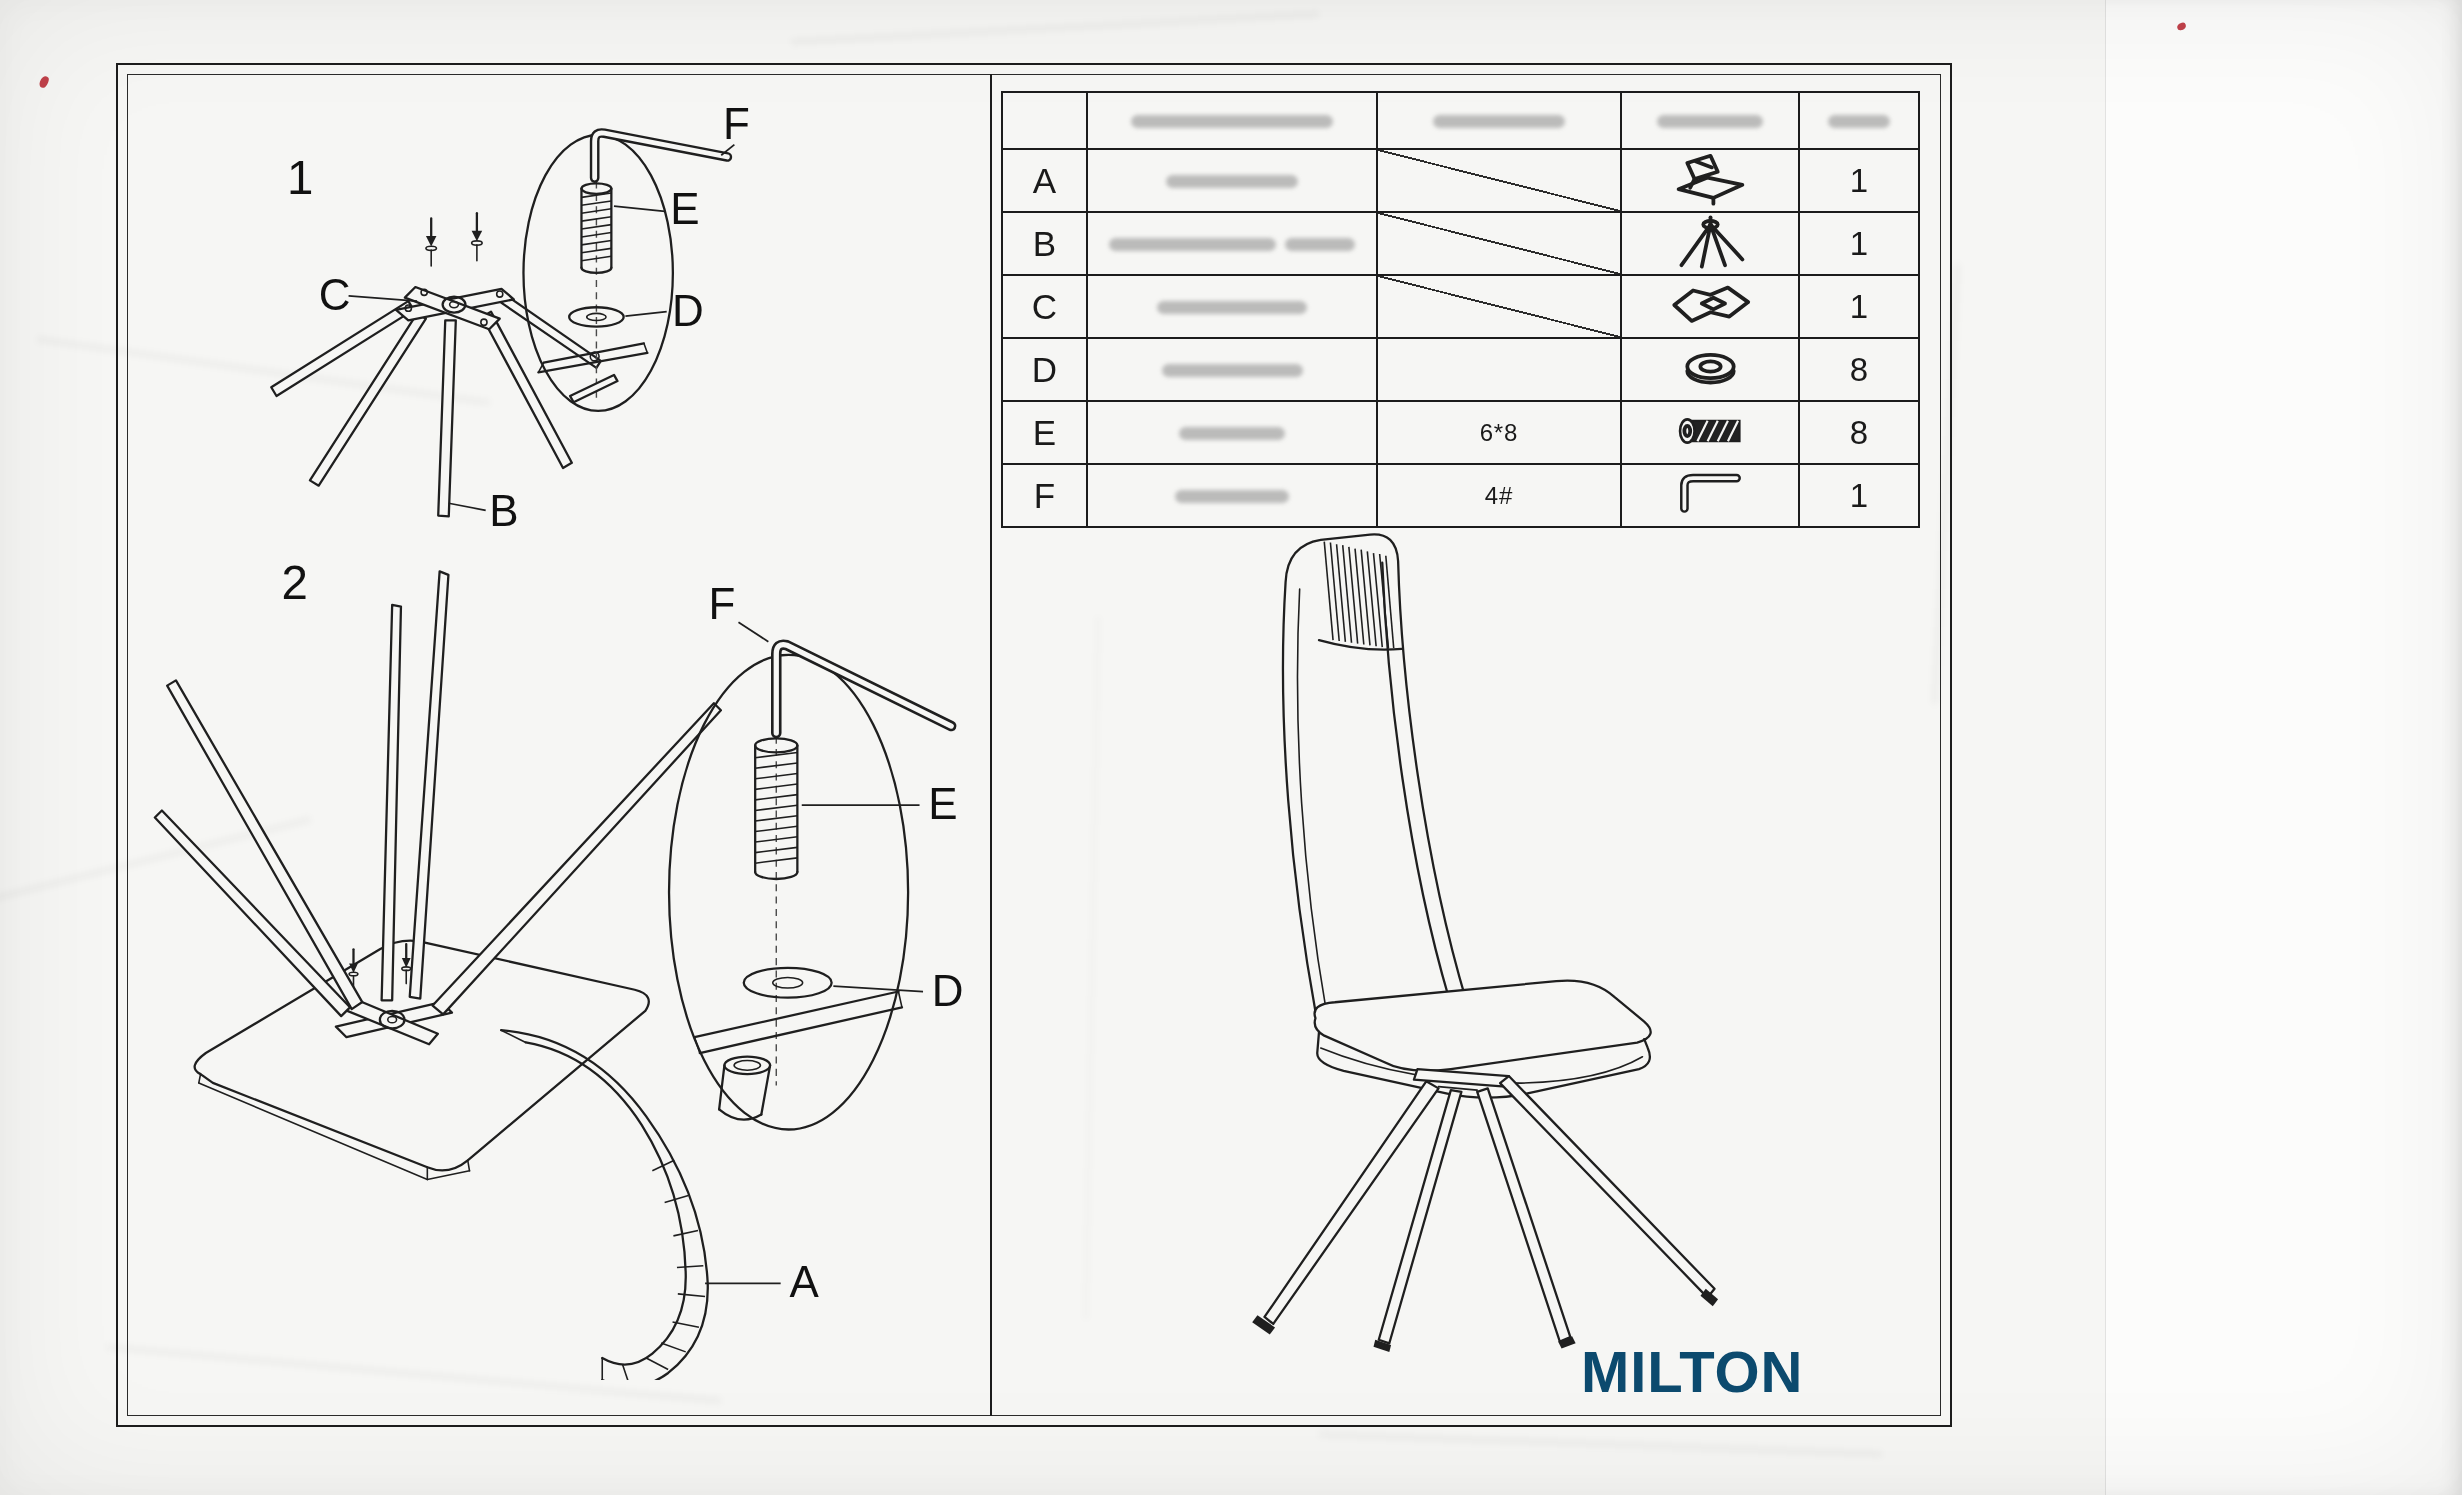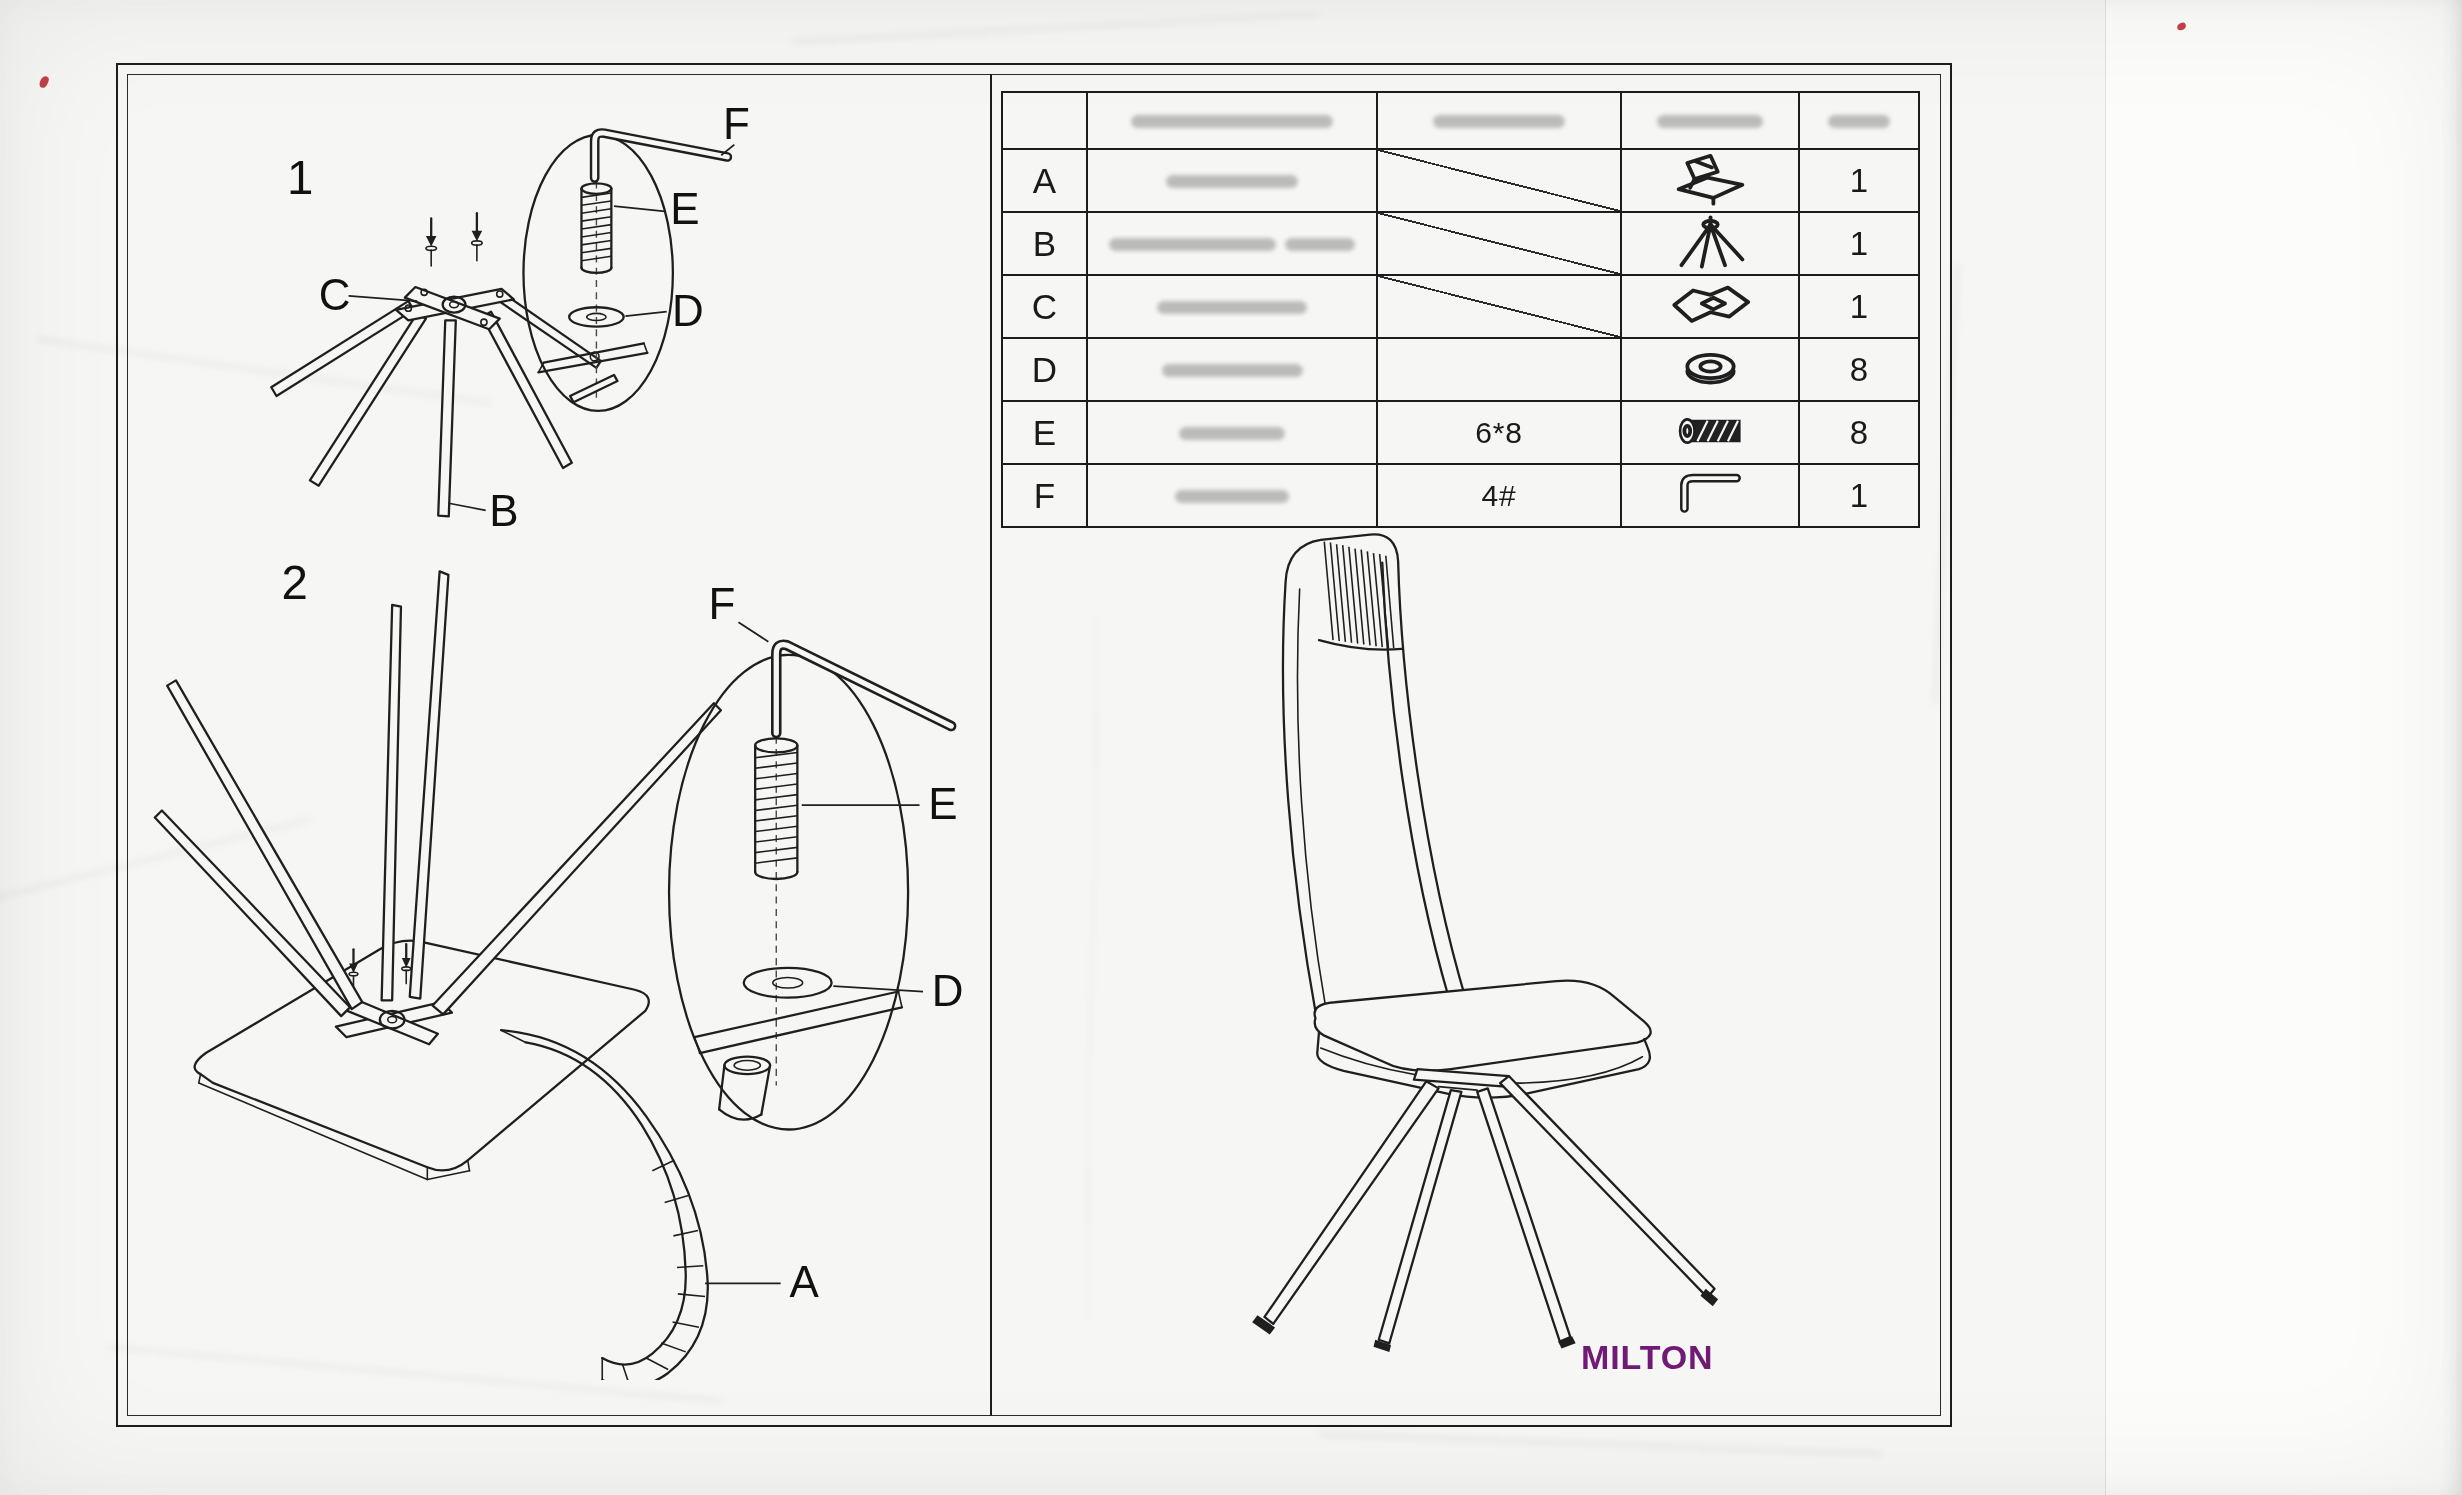--- a/index.html
+++ b/index.html
@@ -32,38 +32,38 @@
     text-align:center; overflow:hidden; }
   table.parts tr.hdr td { height:55px; }
   table.parts tr.row td { height:52px; }
   .col-letter { width:83px; }
   .col-desc { width:288px; }
   .col-spec { width:242px; }
   .col-icon { width:176px; }
   .col-qty { width:118px; }
   td.letter { font-size:35px; }
   td.qty { font-size:33px; }
-  td.spec { font-size:30px; letter-spacing:0.9px; }
+  td.spec { font-size:24px; letter-spacing:0.9px; }
   td.slash { background-image:linear-gradient(to top right,
       transparent 49.2%, #2b2b2b 49.2%, #2b2b2b 50.8%, transparent 50.8%); }
   .bb { display:inline-block; height:13px; background:#8b8b8b; border-radius:7px;
     filter:blur(2.1px); opacity:.55; vertical-align:middle; margin:0 4.4px; }
 
   
   svg .ln { fill:none; stroke:#1f1f1f; stroke-width:2.6; stroke-linecap:round; stroke-linejoin:round; }
   svg .thin { stroke-width:1.8; }
   svg .lead { fill:none; stroke:#1f1f1f; stroke-width:2; }
   svg .fillp { fill:#f6f6f4; }
   svg .dash { fill:none; stroke:#4a4a4a; stroke-width:1.6; stroke-dasharray:8 6; }
   svg .keyo { fill:none; stroke:#1f1f1f; stroke-linecap:round; stroke-linejoin:round; }
   svg .keyi { fill:none; stroke:#f6f6f4; stroke-linecap:round; stroke-linejoin:round; }
   svg text.callout { font-family:"Liberation Sans",sans-serif; font-size:50px; fill:#111; }
   svg text.num { font-family:"Liberation Sans",sans-serif; font-size:54px; fill:#111; }
-  .milton { position:absolute; left:1581px; top:1338px; font-size:34px; font-weight:700;
-    letter-spacing:0.9px; color:#701a75; }
+  .milton { position:absolute; left:1581px; top:1338px; font-size:58px; font-weight:700;
+    letter-spacing:0.9px; color:#0c4a6e; }
 </style>
 </head>
 <body>
 
 <div class="page">
 
   <div class="fold-strip"></div>
   <div class="vignette"></div>
   <div class="crease" style="left:35px;top:369px;width:457px;height:3.5px;transform:rotate(8deg);"></div>
   <div class="crease" style="left:-53px;top:862px;width:369px;height:4.4px;transform:rotate(-14deg);"></div>

